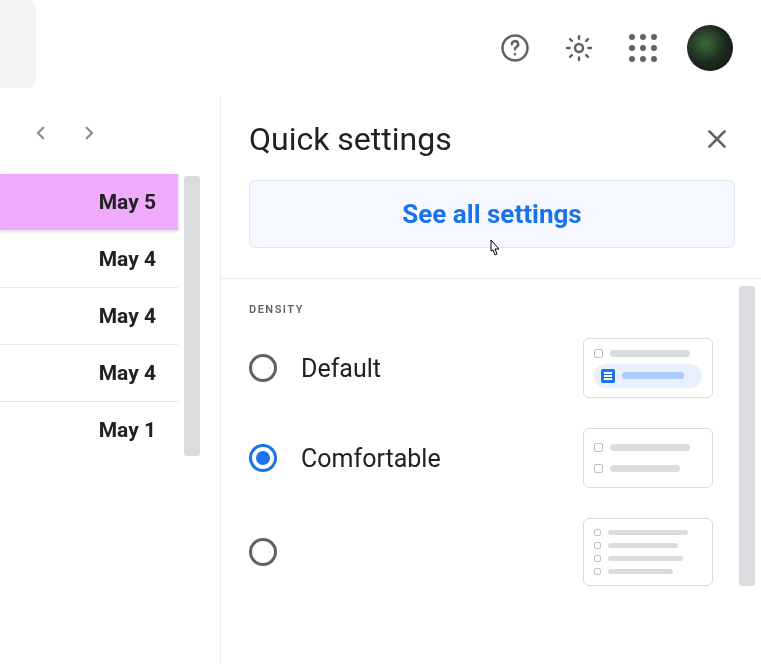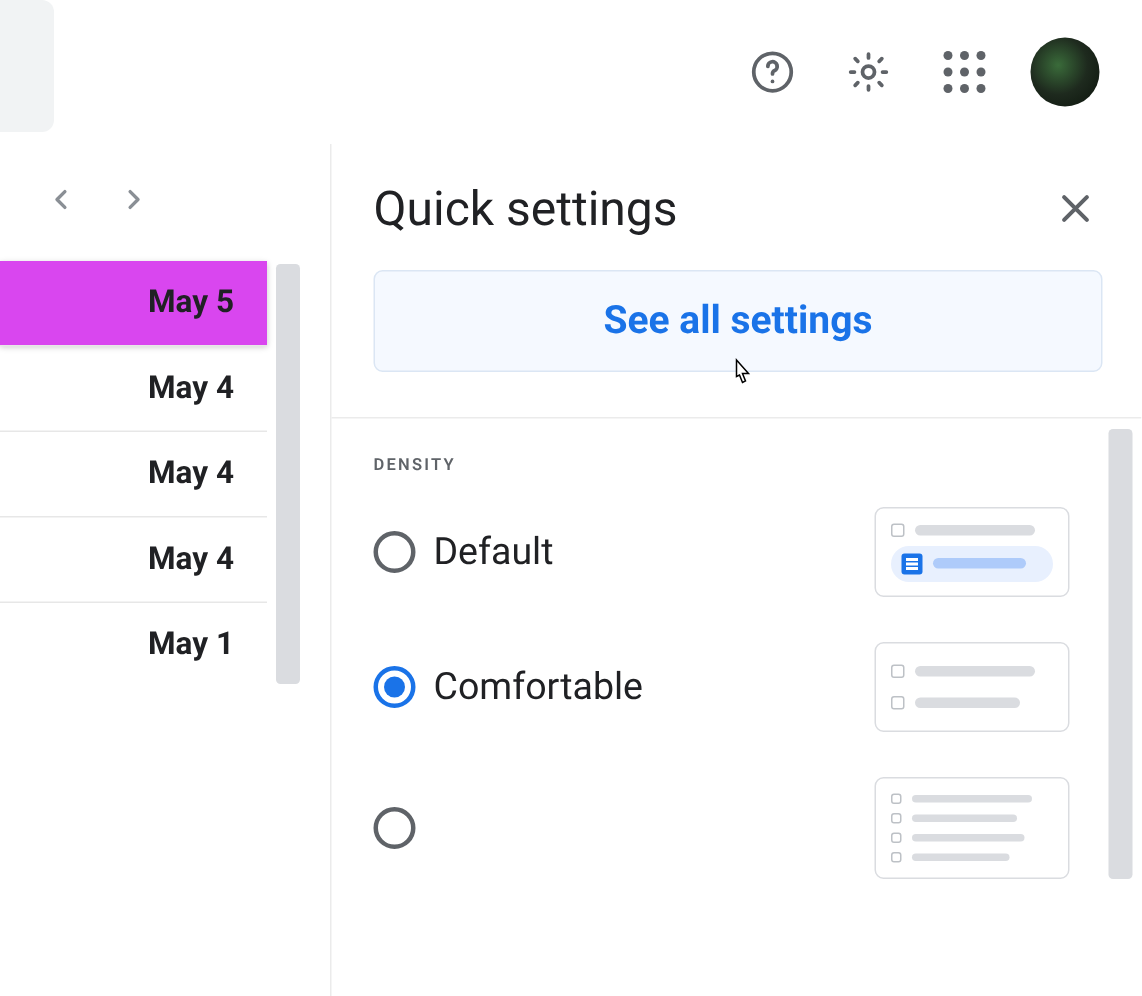--- a/index.html
+++ b/index.html
@@ -81,21 +81,21 @@
     .nav-arrows svg { width: 18px; height: 18px; }
     .date-item {
       padding: 16px 22px 16px 0;
       text-align: right;
       font-weight: 700;
       font-size: 21px;
       color: #202124;
       border-top: 1px solid #e7e7e7;
     }
     .date-item.selected {
-      background: #d946ef;
+      background: #f0abfc;
       box-shadow: 0 1px 4px rgba(0,0,0,0.22);
       border-top: none;
     }
     .scroll-stub {
       position: absolute;
       right: -22px;
       top: 80px;
       width: 16px;
       height: 280px;
       background: #dadce0;
@@ -172,21 +172,21 @@
     }
     .density-row {
       display: flex;
       align-items: center;
       justify-content: space-between;
       margin-bottom: 30px;
       padding-right: 22px;
     }
     .radio-wrap {
       display: flex;
-      gap: 12px;
+      gap: 24px;
       cursor: pointer;
     }
     .radio {
       width: 28px;
       height: 28px;
       border: 3px solid #5f6368;
       border-radius: 50%;
       position: relative;
       flex-shrink: 0;
     }

